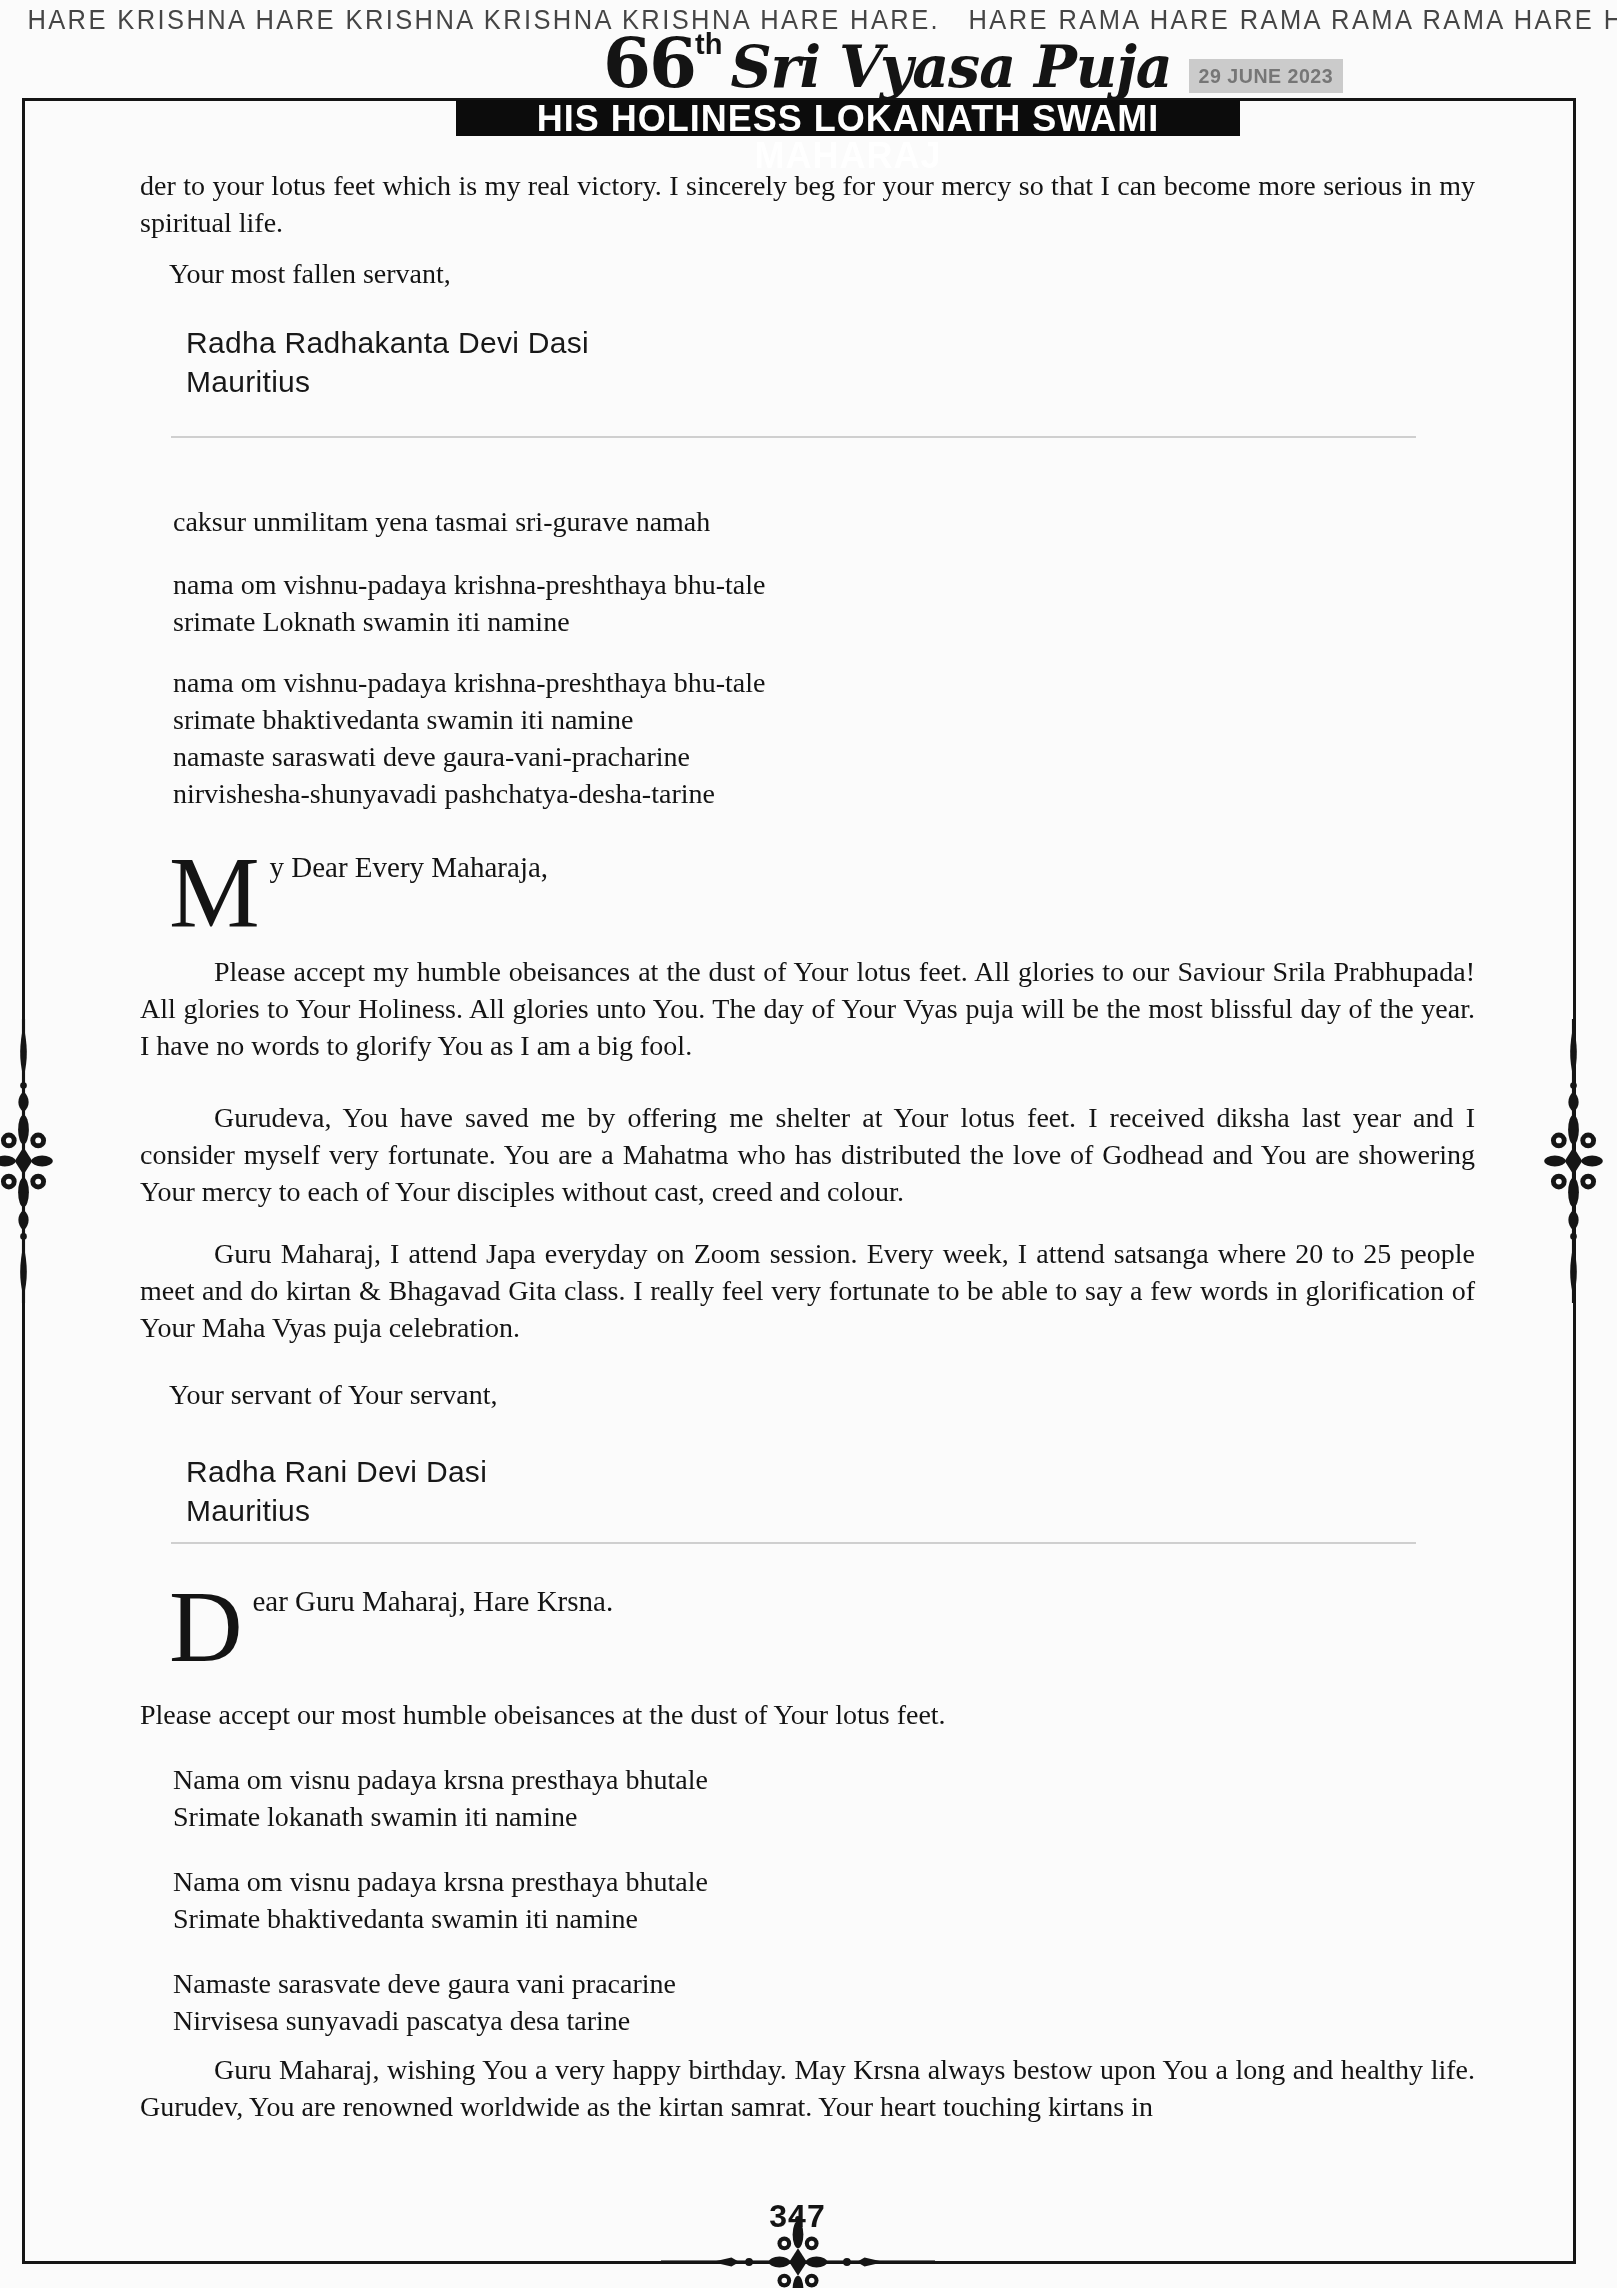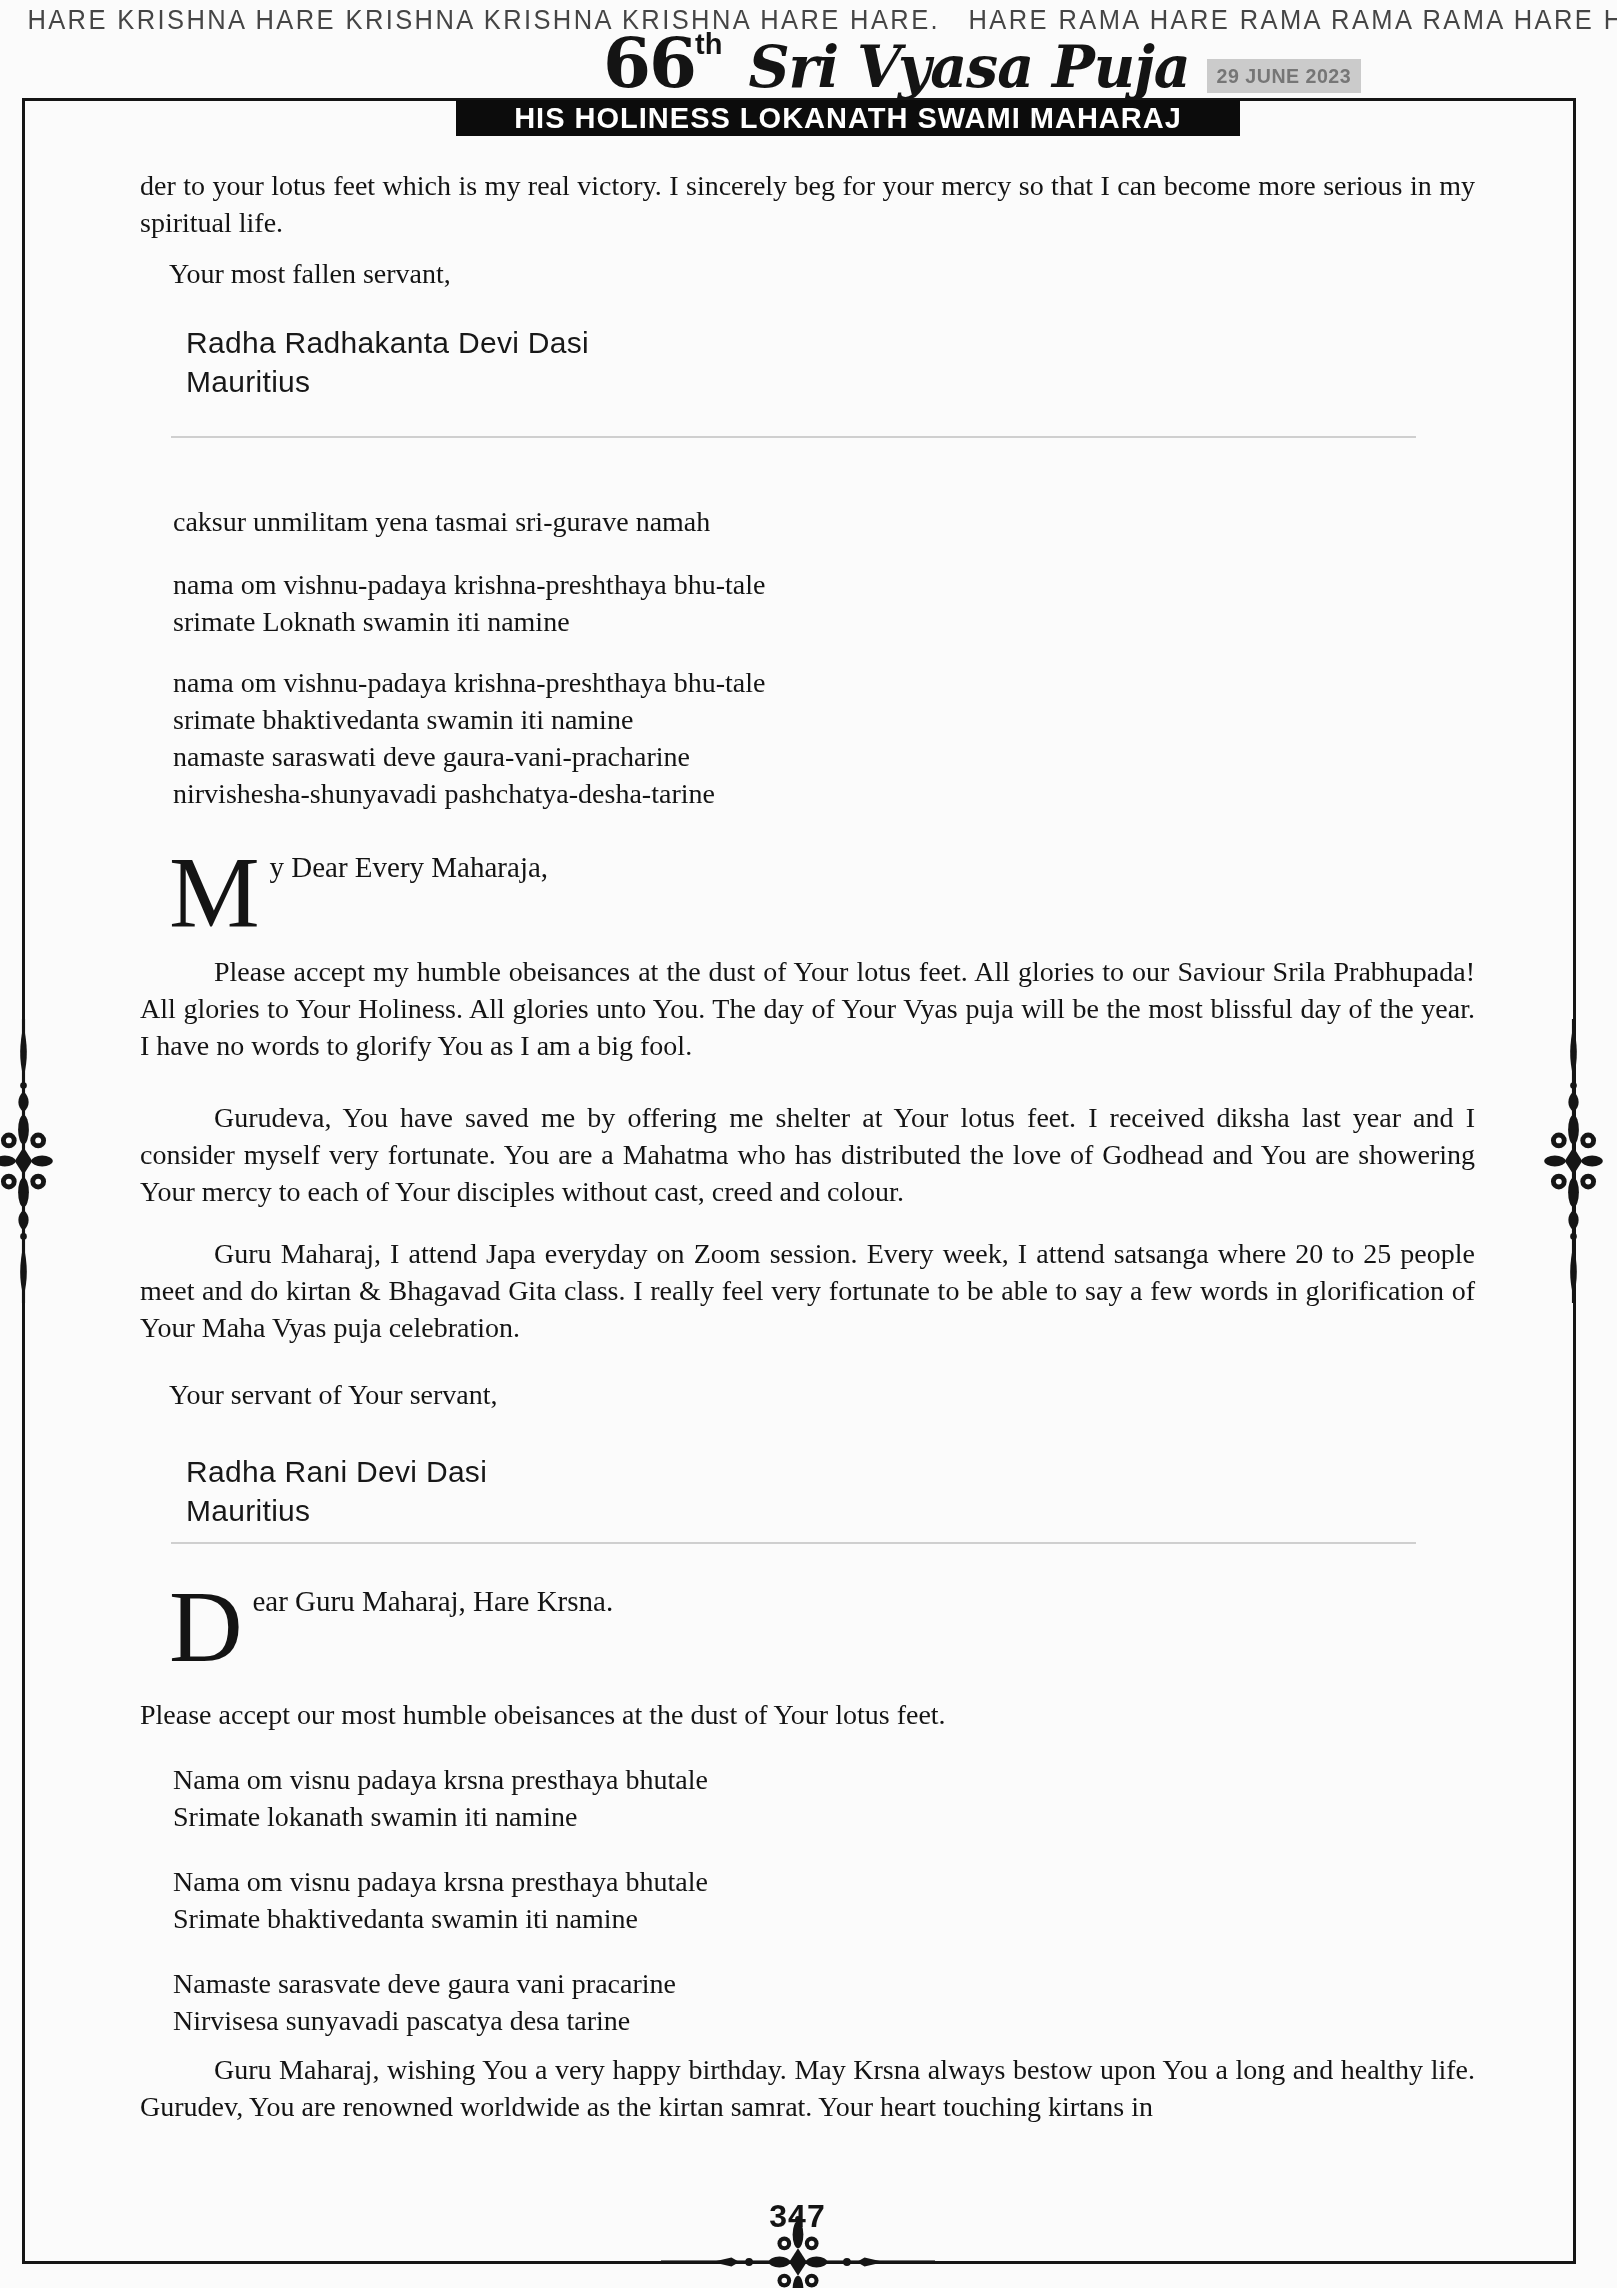--- a/index.html
+++ b/index.html
@@ -19,33 +19,33 @@
   .title-num{
     font-family:"DejaVu Serif",serif;font-weight:bold;
     font-size:69px;letter-spacing:-2px;
   }
   .title-ord{
     font-family:Liberation Sans, sans-serif;font-weight:bold;font-size:29px;
     vertical-align:33px;letter-spacing:0;
   }
   .title-script{
     font-family:"DejaVu Serif",serif;font-weight:bold;font-style:italic;
-    font-size:57px;letter-spacing:-1px;margin-left:26px;
+    font-size:57px;letter-spacing:-1px;margin-left:8px;
   }
   .date-badge{
     display:inline-block;background:#cbcbcb;color:#767676;
     font-family:"Liberation Sans",sans-serif;font-weight:bold;
     font-size:19.6px;letter-spacing:0.5px;padding:5.9px 9.8px 4.9px;
     position:relative;top:-3.9px;margin-left:17px;
   }
   .banner{
     position:absolute;left:456px;top:100px;width:784px;height:36px;
     background:#0c0c0c;color:#ffffff;text-align:center;
     font-family:"Liberation Sans",sans-serif;font-weight:bold;
-    font-size:29px;letter-spacing:1px;line-height:37px;z-index:3;
+    font-size:36px;letter-spacing:1px;line-height:37px;z-index:3;
   }
   
   .frame{
     position:absolute;left:21.6px;top:98px;width:1554px;height:2166px;
     border:3.9px solid #151515;box-sizing:border-box;z-index:1;background:transparent;
   }
   .ornament{position:absolute;z-index:2;}
   
   .content{
     position:absolute;left:140px;top:98px;width:1335px;z-index:2;

